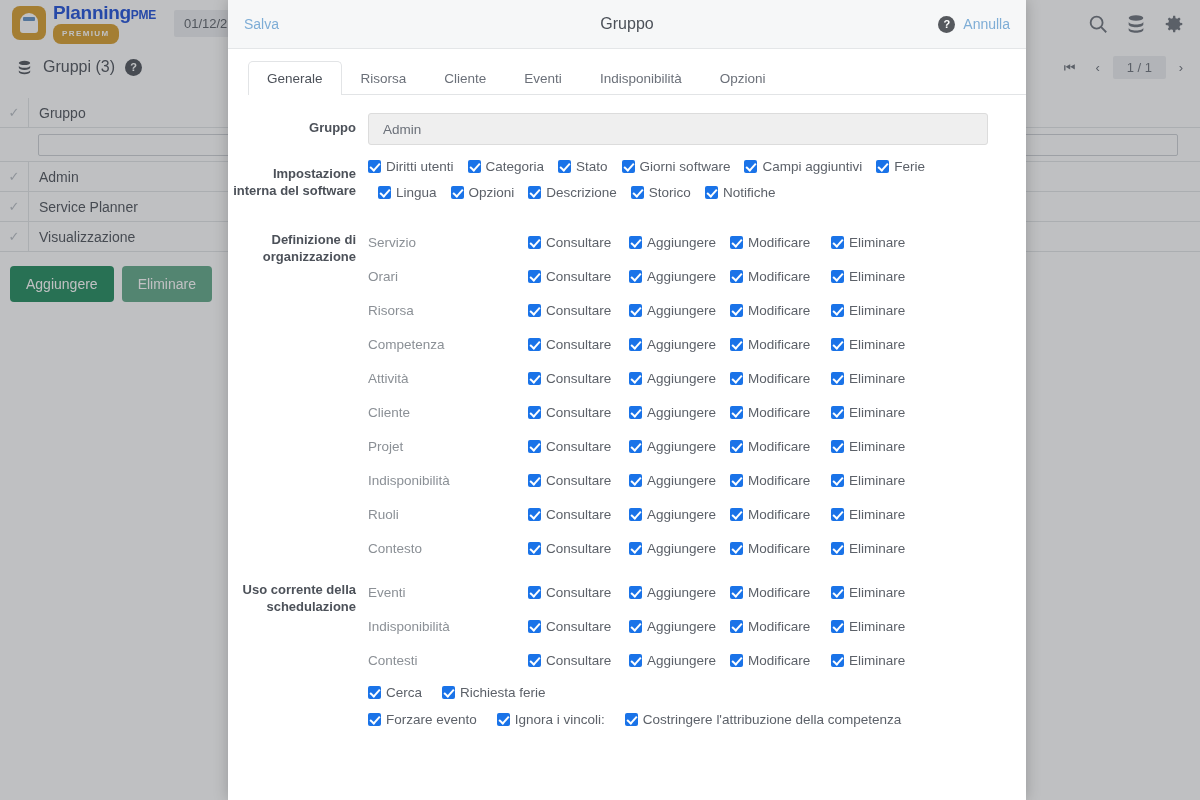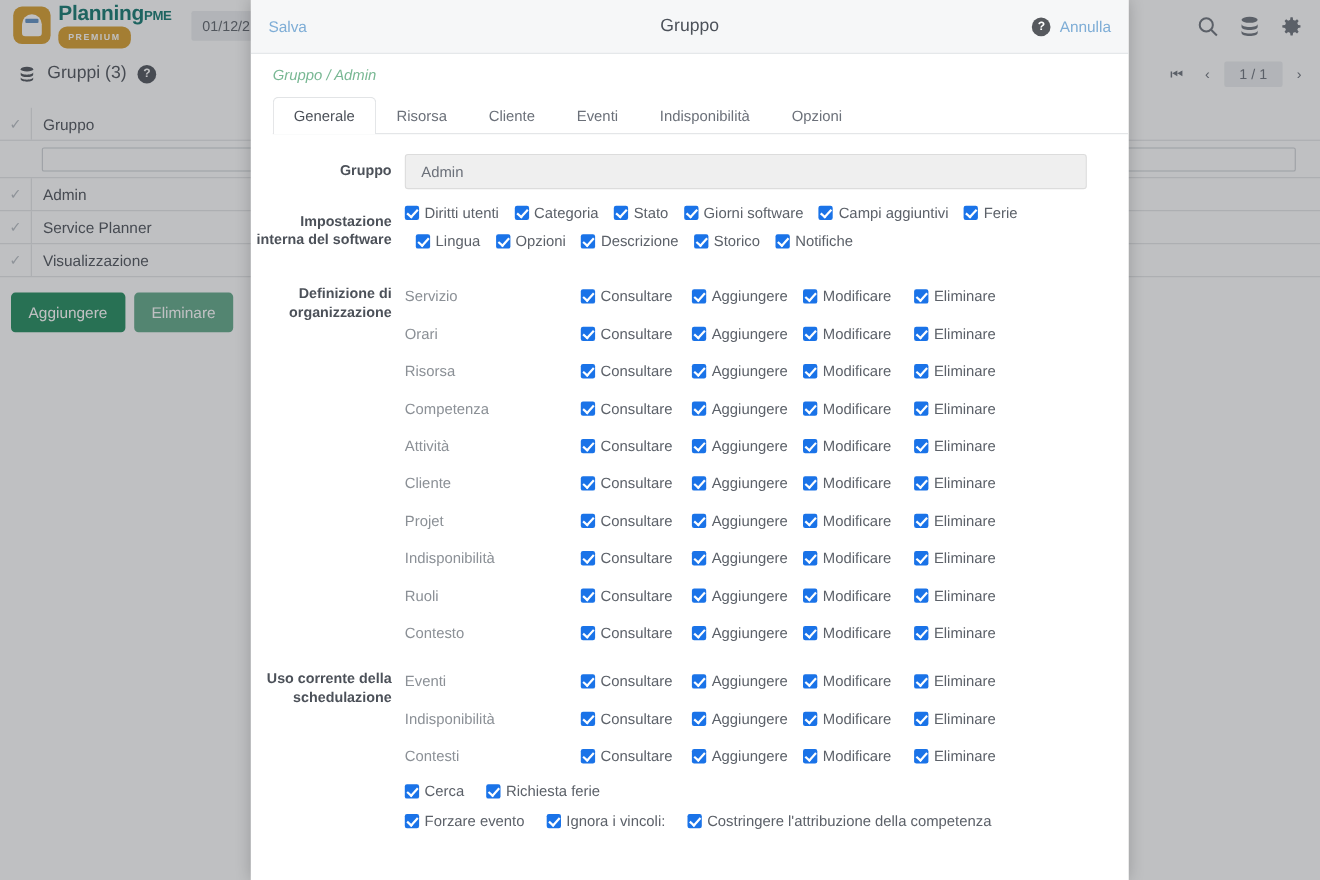--- a/index.html
+++ b/index.html
@@ -33,21 +33,21 @@
     width: 18px; height: 20px; border-radius: 9px 9px 3px 3px;
     background: #ffffff;
   }
   .logo-mark::after {
     content:""; position:absolute; left:11px; top:11px;
     width: 12px; height: 4px; background:#5f8fc4; border-radius:1px;
   }
   .logo-text {
     margin-left: 7px; line-height: 1;
   }
-  .logo-text .lt1 { font-size: 19px; font-weight: bold; color: #0f766e; letter-spacing: -0.3px;}
+  .logo-text .lt1 { font-size: 19px; font-weight: bold; color: #1d4ed8; letter-spacing: -0.3px;}
   .logo-text .lt1 small { font-size: 12px; }
   .logo-badge {
     margin-top: 2px; display: inline-block;
     background: #d79d2b; color: #ffffff;
     font-size: 8px; font-weight: bold; letter-spacing: 1.4px;
     padding: 6px 9px; border-radius: 8px;
   }
   .date-box {
     margin-left: 18px; background: #eceef0; color: #5c6169;
     padding: 6px 10px; font-size: 13px; border-radius: 2px;
@@ -316,21 +316,20 @@
     <span class="mh-link">Salva</span>
     <span class="mh-title">Gruppo</span>
     <span class="mh-right">
       <span class="mh-help">?</span>
       <span class="mh-link">Annulla</span>
     </span>
   </div>
 
   <div class="modal-body">
 
-    <div class="breadcrumb">Gruppo / Admin</div>
 
     <div class="tabs">
       <div class="tab active">Generale</div>
       <div class="tab">Risorsa</div>
       <div class="tab">Cliente</div>
       <div class="tab">Eventi</div>
       <div class="tab">Indisponibilità</div>
       <div class="tab">Opzioni</div>
     </div>
 

